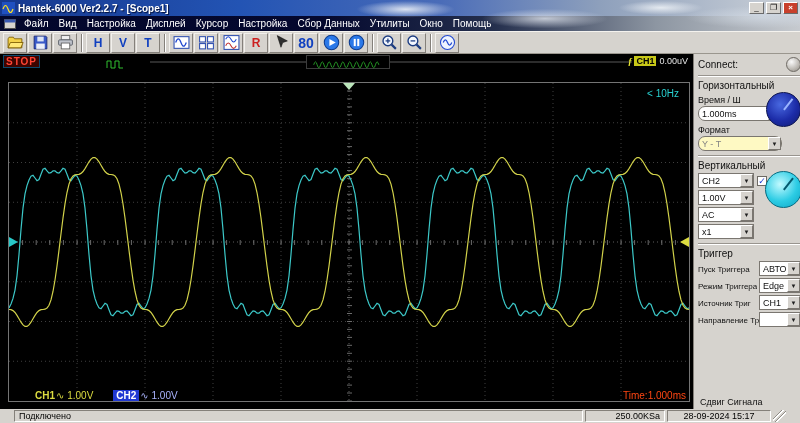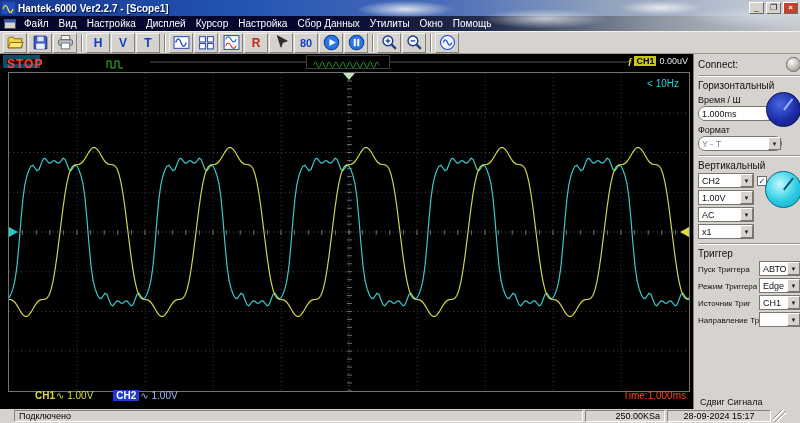--- a/index.html
+++ b/index.html
@@ -28,39 +28,39 @@
   .menu-item { padding:0 5px; white-space:nowrap; cursor:default; }
   .mdi-ic { width:12px; height:10px; margin:0 3px 0 4px; display:inline-flex; }
 
   
   .toolbar { height:23px; background:#d6d3ce; display:flex; align-items:center; padding:1px 3px;
     border-top:1px solid #f4f2ee; border-bottom:1px solid #9a968e; }
   .tb-btn { width:24px; height:20px; display:flex; align-items:center; justify-content:center;
     background:#d6d3ce; border:1px solid; border-color:#f2f0ec #84807a #84807a #f2f0ec; margin-right:1px; }
   .tb-btn svg { width:17px; height:17px; }
   .tb-letter { font-weight:bold; color:#1040c0; font-size:12px; }
-  .tb-letter.small { font-size:11px; }
+  .tb-letter.small { font-size:14px; }
   .tb-sep { width:2px; height:18px; border-left:1px solid #84807a; border-right:1px solid #fff; margin:0 3px; }
 
   
   .main { display:flex; height:355px; }
   .scope { width:693px; background:#000; position:relative; flex:none; }
   .strip-top { position:absolute; top:0; left:0; right:0; height:16px; }
   .stop { position:absolute; left:3px; top:1px; width:37px; height:13px; background:#3c0400;
-    border:4px solid #0c4a6e; color:#ff4434; font-size:12px; font-weight:bold; text-align:center;
+    border:1px solid #0c4a6e; color:#ff4434; font-size:10px; font-weight:bold; text-align:center;
     line-height:11px; letter-spacing:1px; }
   .miniwave { position:absolute; left:106px; top:2px; width:18px; height:12px; }
   .trig-track { position:absolute; left:150px; top:7px; width:482px; height:2px; background:#2c2c2c; }
   .trig-wavebox { position:absolute; left:306px; top:1px; width:84px; height:14px; border:1px solid #3c3c3c; background:#000; }
   .trig-readout { position:absolute; right:5px; top:2px; display:flex; gap:3px; align-items:center; font-size:9px; }
   .f-ico { color:#ecec34; font-style:italic; font-weight:bold; font-family:"Liberation Serif", serif; }
   .ch1-badge { background:#c8c818; color:#000; font-weight:bold; padding:0 2px; }
   .trig-val { color:#e6e6e6; }
 
-  .grid-area { position:absolute; top:18px; left:8px; width:682px; height:320px; border:1px solid #747474; background:#000; }
+  .grid-area { position:absolute; top:28px; left:8px; width:682px; height:320px; border:1px solid #747474; background:#000; }
   .freq-label { position:absolute; top:5px; right:10px; color:#28d2d2; font-size:10px; }
   .marker-left { position:absolute; left:0; top:154px; width:0; height:0;
     border:5px solid transparent; border-left:9px solid #28c8c8; }
   .marker-right { position:absolute; right:0; top:154px; width:0; height:0;
     border:5px solid transparent; border-right:9px solid #dcdc40; }
   .trig-pointer { position:absolute; left:334px; top:0; width:0; height:0;
     border:6px solid transparent; border-top:7px solid #bce6bc; }
 
   .strip-bottom { position:absolute; bottom:0; left:0; right:0; height:19px; display:flex;
     align-items:flex-start; font-size:10px; padding:0 7px; gap:20px;margin-left:28px; }
@@ -77,21 +77,21 @@
   .round-btn { width:15px; height:15px; border-radius:50%; border:1px solid #6e6a64;
     background:radial-gradient(circle at 35% 30%, #fafafa, #bcb8b2 60%, #8e8a84); }
   .hr { border-top:1px solid #98948e; border-bottom:1px solid #fff; margin:2px 0; }
   .sec-title { font-size:10px; margin:1px 0 2px; }
   .fld-label { font-size:9px; margin:2px 0 1px; }
   .combo { height:15px; background:#fff; border:1px solid #7a7670; display:flex; align-items:center;
     font-size:9px; padding-left:3px; margin-bottom:2px; }
   .combo .dd { margin-left:auto; width:13px; height:13px; background:#d6d3ce;
     border:1px solid; border-color:#fff #7a7670 #7a7670 #fff; font-size:6px; display:flex;
     align-items:center; justify-content:center; color:#202020; }
-  .combo.disabled { background:#ffffff; color:#848484; }
+  .combo.disabled { background:#fef9c3; color:#848484; }
   .w58 { width:84px;border-radius:7px; } .w52 { width:56px; } .w40 { width:42px; flex:none; }
   .knob { position:absolute; border-radius:50%; }
   .knob::after { content:""; position:absolute; left:calc(50% - 1px); bottom:50%; width:2px; height:42%;
     transform:rotate(38deg); transform-origin:bottom center; }
   .knob.blue { right:4px; top:38px; width:35px; height:35px; border:1px solid #0c1450;
     background:radial-gradient(circle at 40% 35%, #4868e0, #1c2ca8 55%, #101a6e); }
   .knob.blue::after { background:#9ab4ff; }
   .knob.cyan { right:3px; top:117px; width:37px; height:37px; border:1px solid #046a80;
     background:radial-gradient(circle at 40% 35%, #c2faff, #2ccce4 55%, #0aa2c2); }
   .knob.cyan::after { background:#045a6e; }

